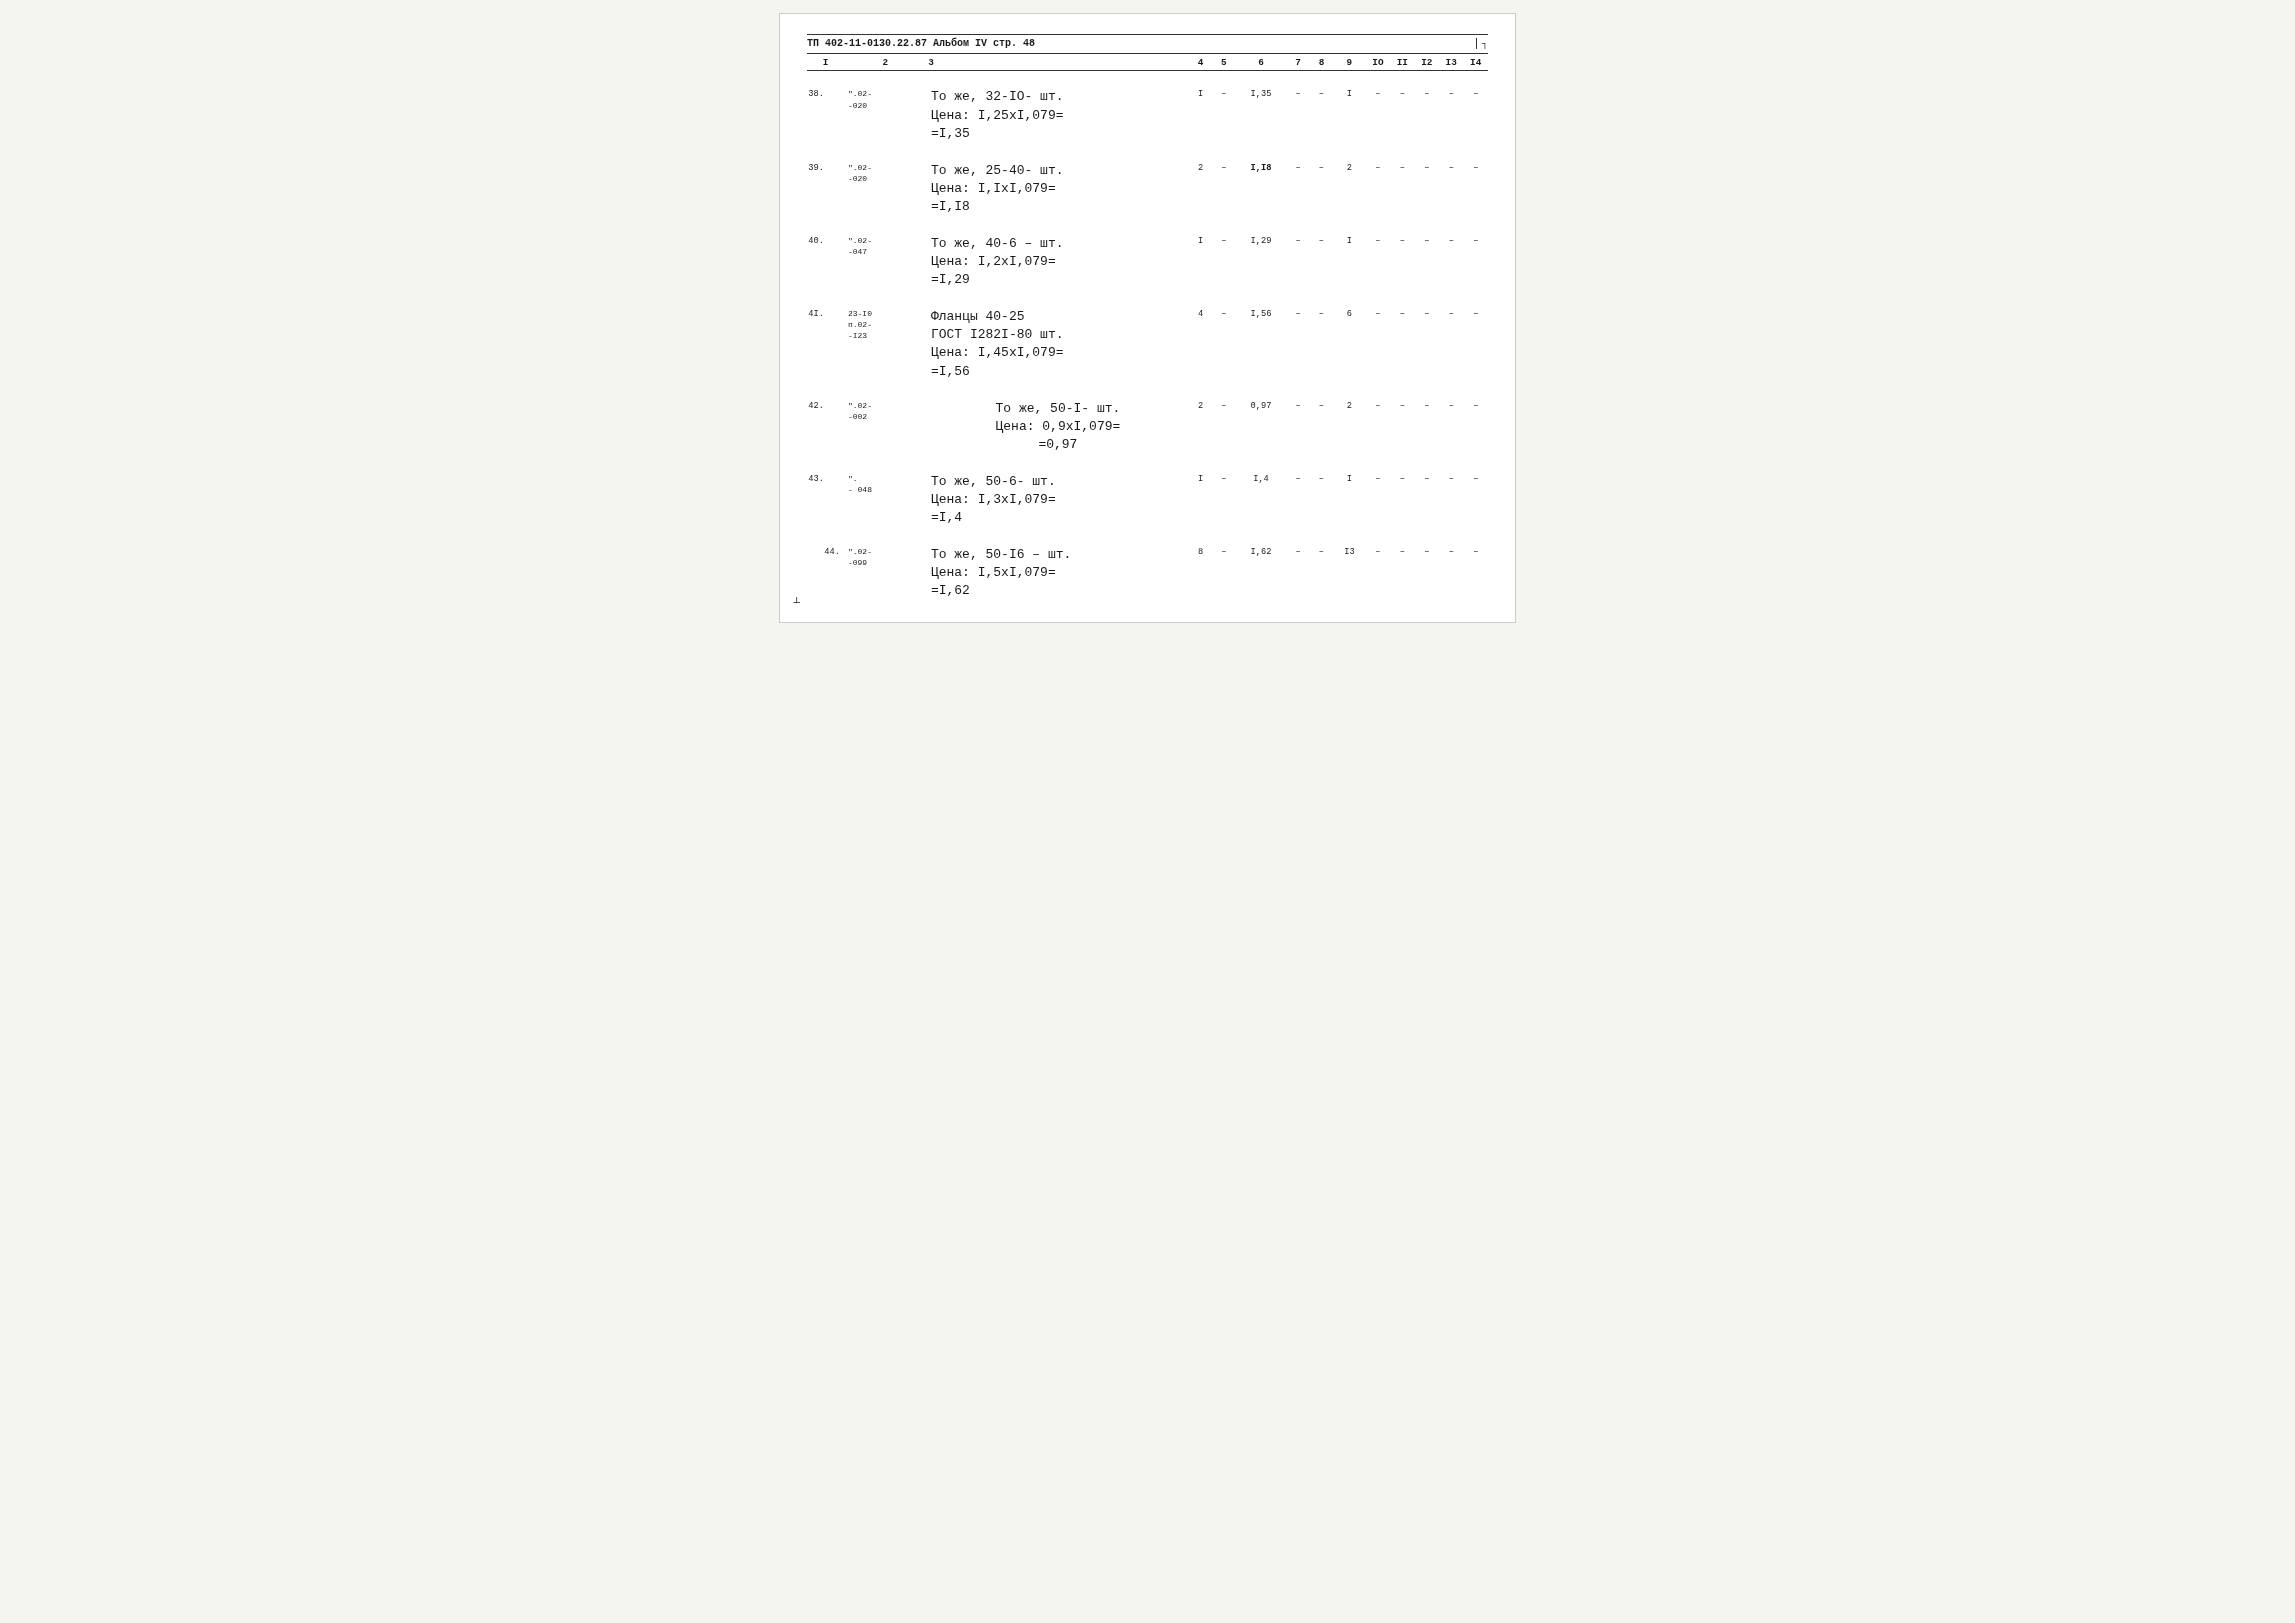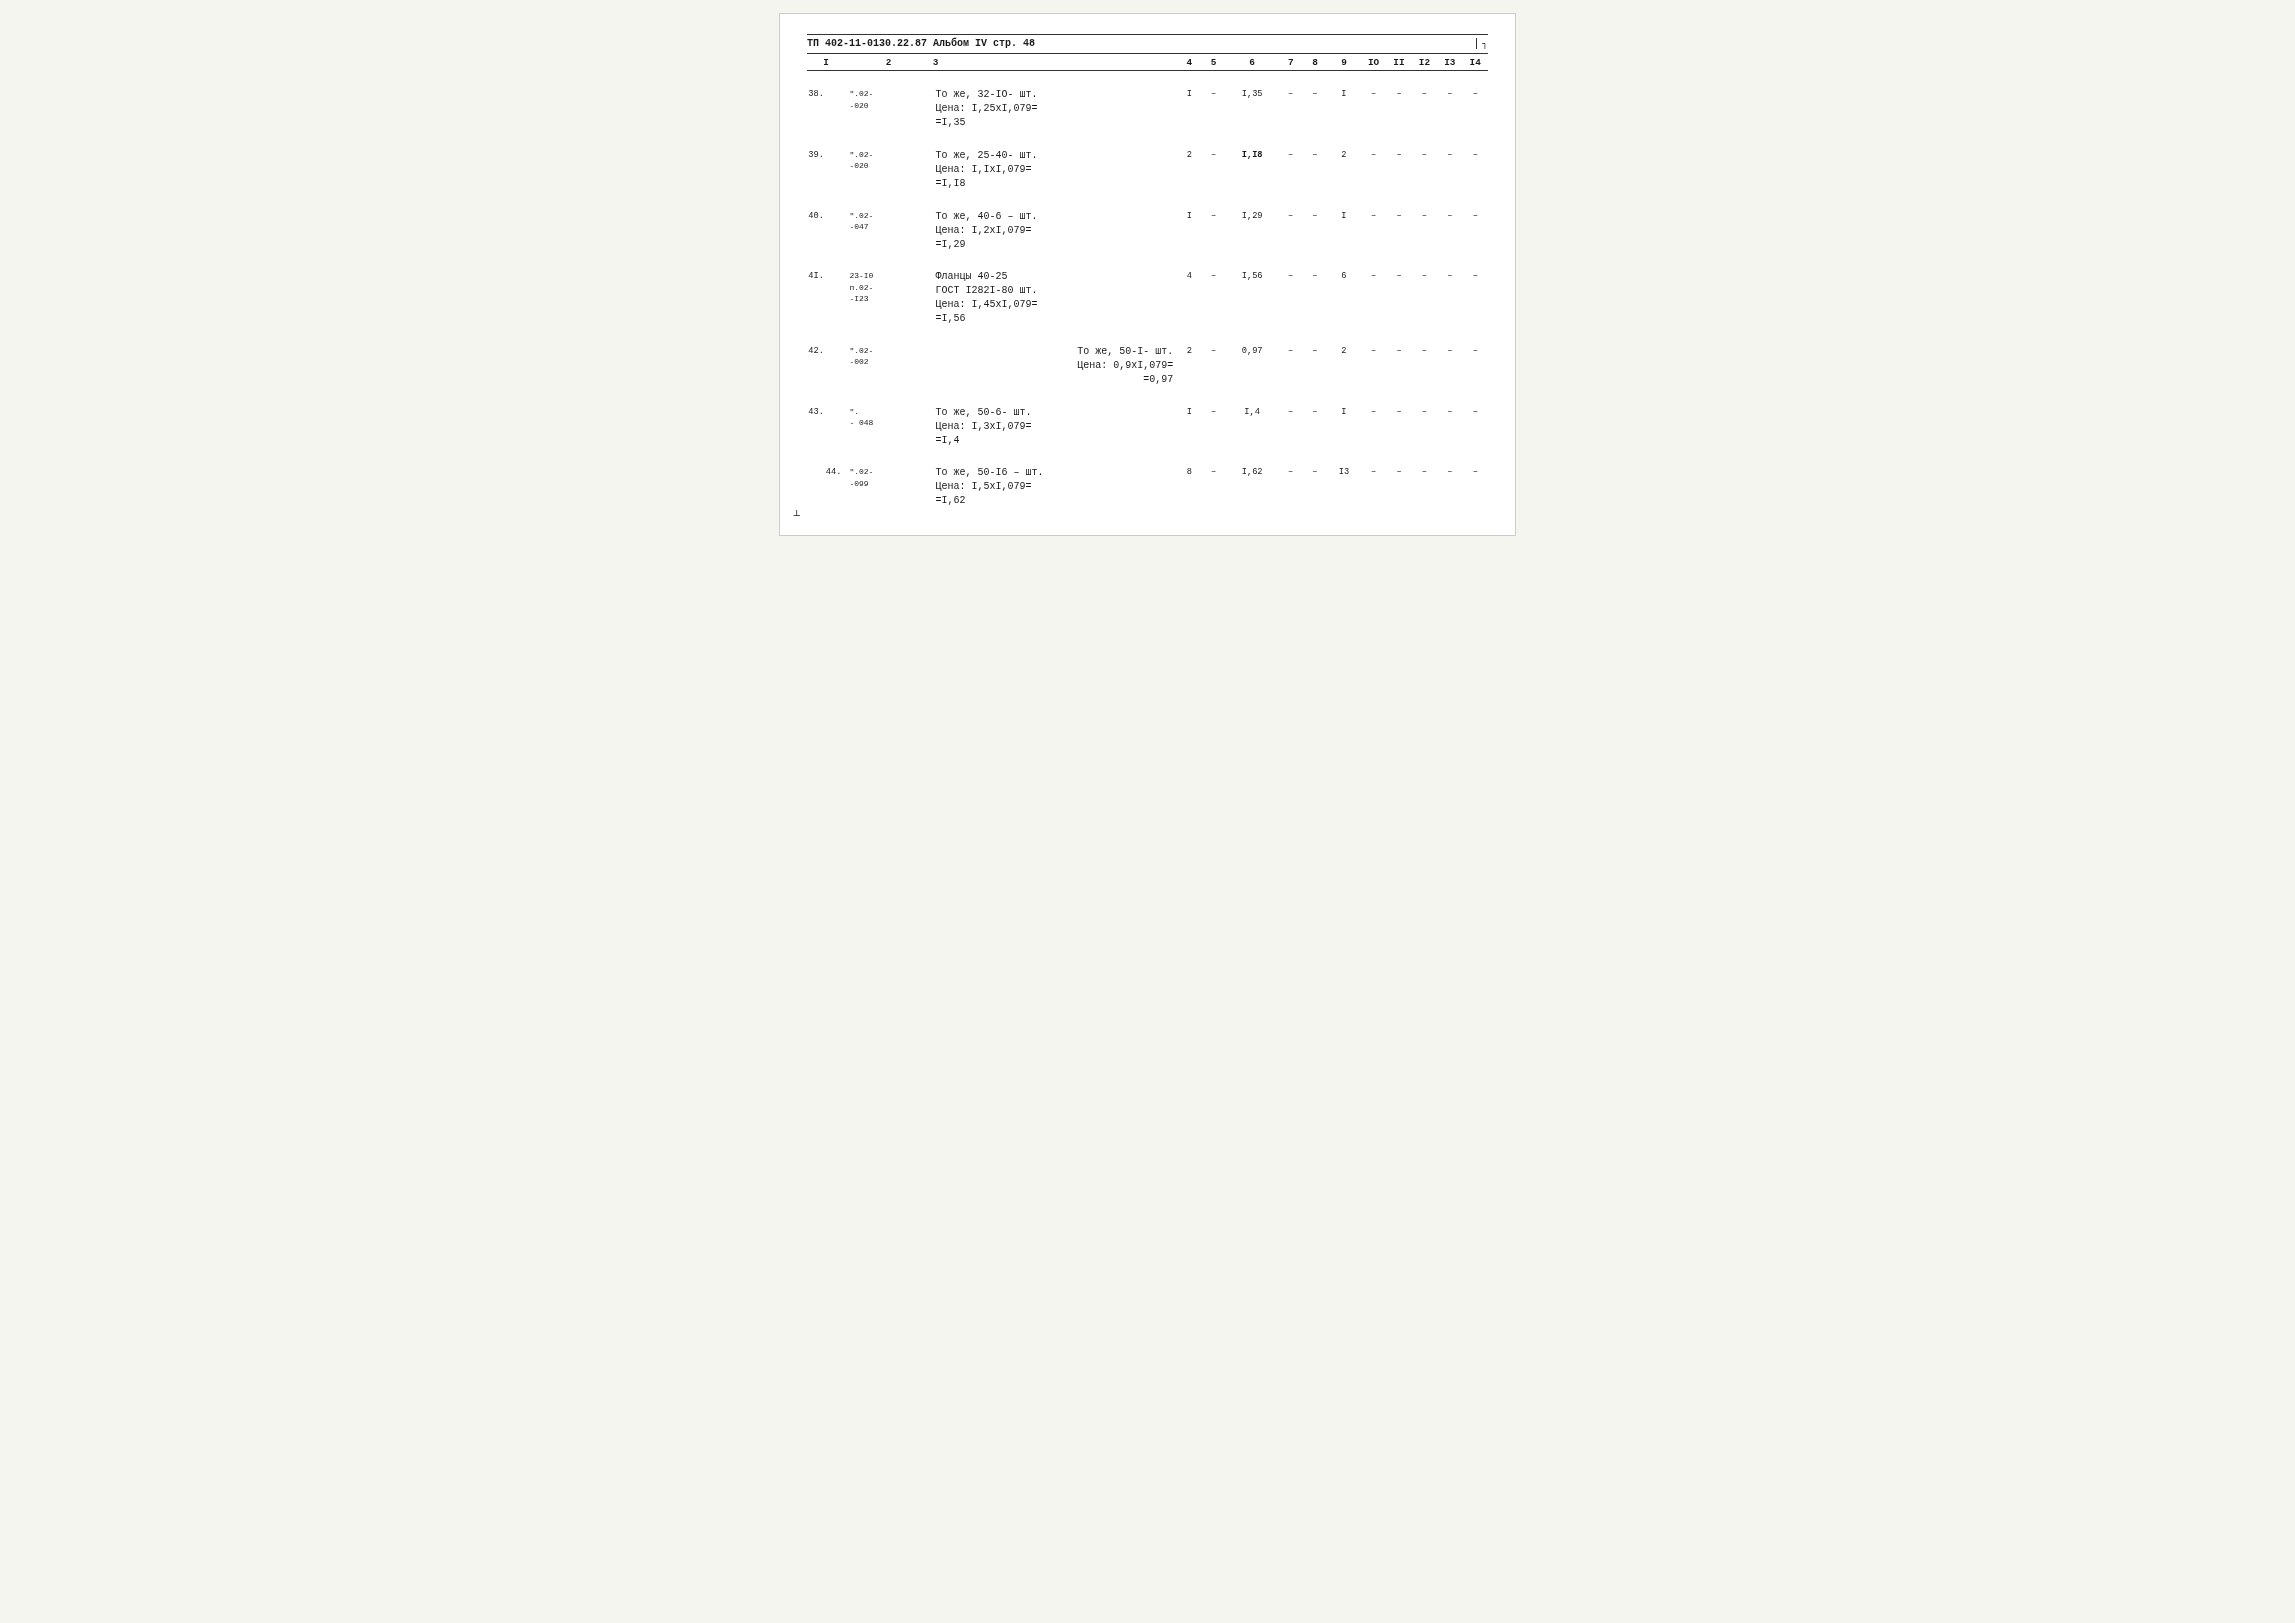--- a/index.html
+++ b/index.html
@@ -113,21 +113,21 @@
       font-weight: normal;
       white-space: nowrap;
     }
 
     .row-code {
       font-size: 8px;
       white-space: nowrap;
     }
 
     .row-desc {
-      font-size: 10px;
+      font-size: 13px;
     }
 
     .spacer-row td {
       height: 12px;
     }
 
     .bottom-marker {
       position: absolute;
       bottom: 13.4px;
       left: 13.4px;
@@ -261,21 +261,21 @@
             <td class="cell-multiline " style="text-align: center;">–</td>
             <td class="cell-multiline " style="text-align: center;">–</td>
           </tr>
           <tr class="spacer-row">
             <td colspan="14"></td>
           </tr>
           <tr class="data-row">
             <td class="cell-multiline row-number" style="text-align: left;">42.</td>
             <td class="cell-multiline row-code" style="text-align: left;">".02-
 -002</td>
-            <td class="cell-multiline row-desc" style="text-align: right;">То же, 50-I- шт.
+            <td class="cell-multiline row-desc" style="text-align: center;">То же, 50-I- шт.
 Цена: 0,9xI,079=
      =0,97</td>
             <td class="cell-multiline " style="text-align: center;">2</td>
             <td class="cell-multiline " style="text-align: center;">–</td>
             <td class="cell-multiline " style="text-align: center;">0,97</td>
             <td class="cell-multiline " style="text-align: center;">–</td>
             <td class="cell-multiline " style="text-align: center;">–</td>
             <td class="cell-multiline " style="text-align: center;">2</td>
             <td class="cell-multiline " style="text-align: center;">–</td>
             <td class="cell-multiline " style="text-align: center;">–</td>

